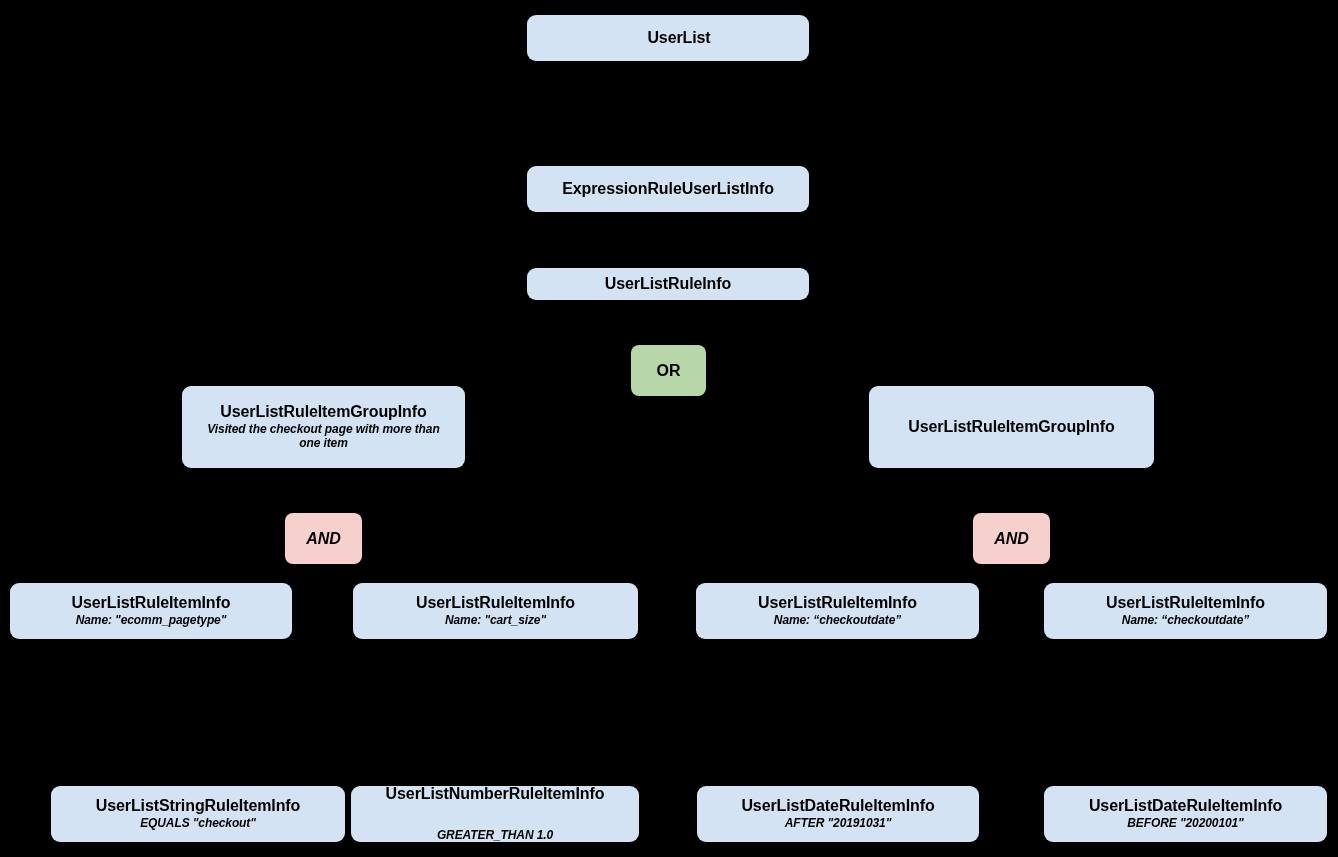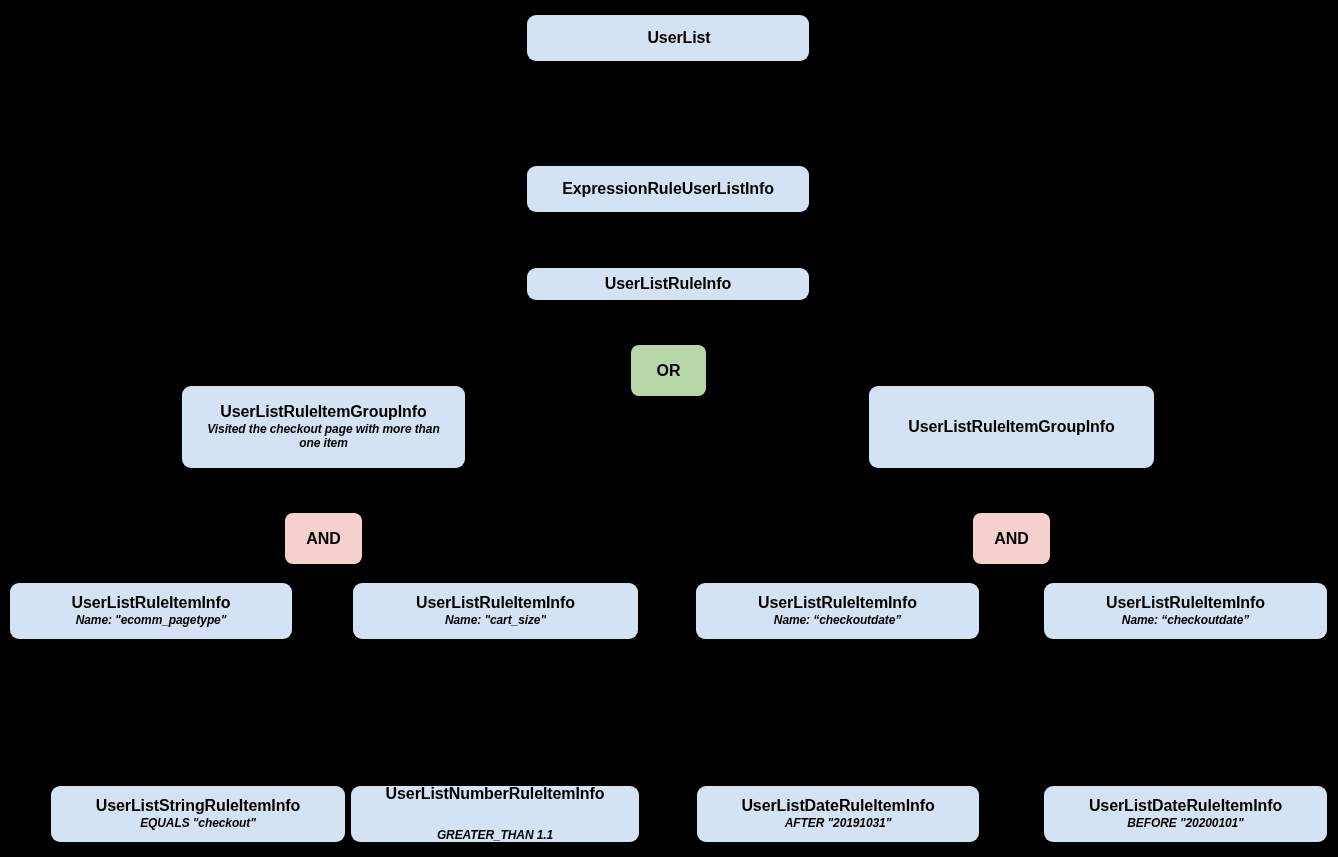--- a/index.html
+++ b/index.html
@@ -58,21 +58,21 @@
     box-sizing: border-box;
     display: flex;
     align-items: center;
     justify-content: center;
     font-size: 16px;
     font-weight: bold;
     color: #000000;
     border-radius: 8px;
   }
   .op.or  { background: #b7d7a8; }
-  .op.and { background: #f5d0cd; }
+  .op.and { background: #f5d0cd; font-style: italic; }
 
   
   .edge {
     position: absolute;
     background: #000000;
   }
   .arrowhead {
     position: absolute;
     width: 0;
     height: 0;
@@ -181,21 +181,21 @@
     <span class="nsub">Name: “checkoutdate”</span>
   </div>
 
   <div class="node" style="left:10px; top:786px; width:294px; height:56px;margin-left:41px;">
     <span class="ntitle">UserListStringRuleItemInfo</span>
     <span class="nsub">EQUALS "checkout"</span>
   </div>
 
   <div class="node" style="left:351px; top:786px; width:288px; height:56px;gap:24px;">
     <span class="ntitle">UserListNumberRuleItemInfo</span>
-    <span class="nsub">GREATER_THAN 1.1</span>
+    <span class="nsub">GREATER_THAN 1.0</span>
   </div>
 
   <div class="node" style="left:697px; top:786px; width:282px; height:56px;">
     <span class="ntitle">UserListDateRuleItemInfo</span>
     <span class="nsub">AFTER "20191031"</span>
   </div>
 
   <div class="node" style="left:1044px; top:786px; width:283px; height:56px;">
     <span class="ntitle">UserListDateRuleItemInfo</span>
     <span class="nsub">BEFORE "20200101"</span>

